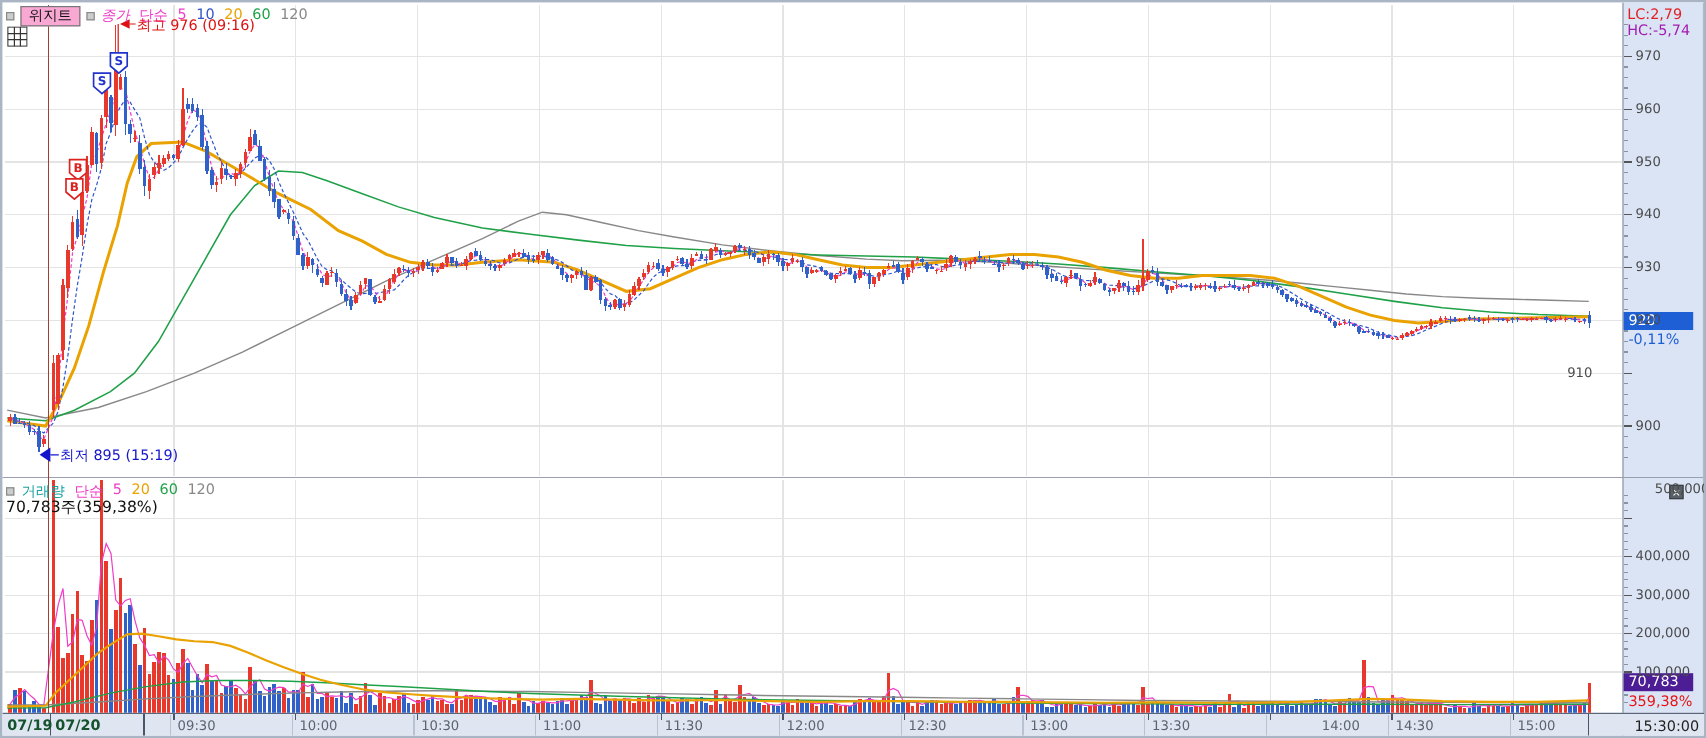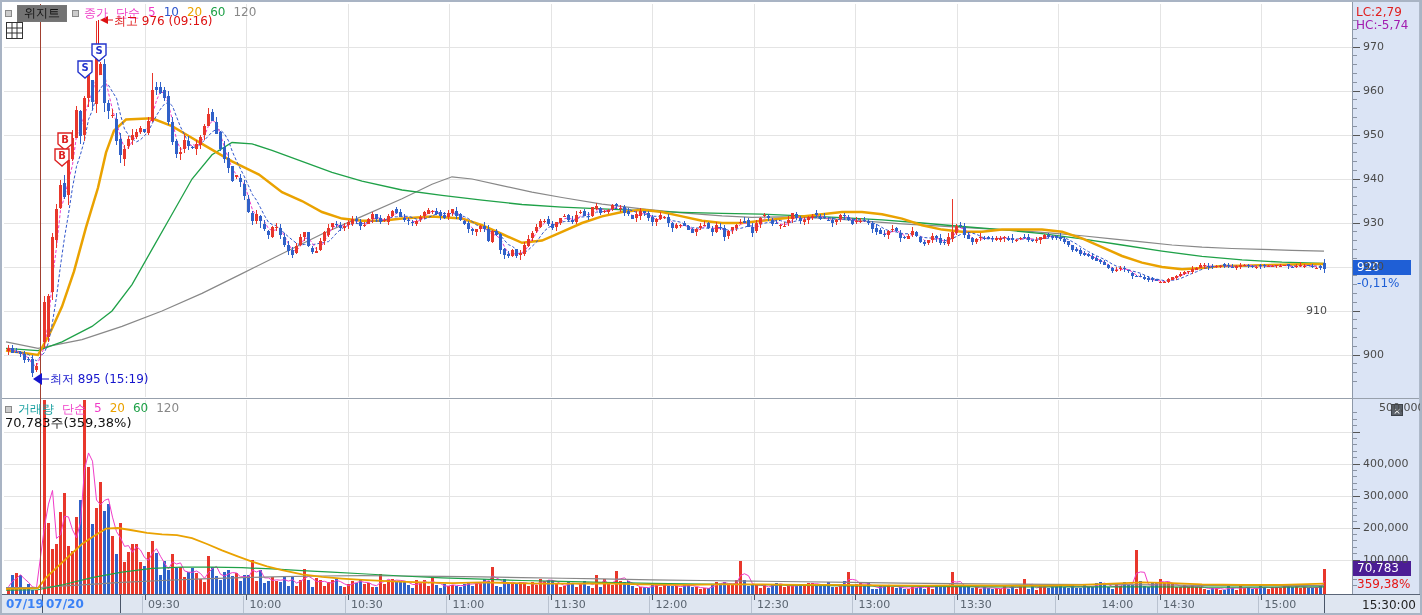--- a/index.html
+++ b/index.html
@@ -10,31 +10,31 @@
     font-family:"DejaVu Sans","Liberation Sans",sans-serif;
   }
   .abs{position:absolute;}
   .axis-right{left:1350px;top:0;width:67px;height:611px;background:#dbe4f5;border-left:1px solid #8d98a8;}
   .right-strip{left:1417px;top:0;width:3px;height:611px;background:#aeb9c9;}
   .time-axis{left:0;top:592px;width:1418px;height:19px;background:#dfe6f1;border-top:1px solid #5a6577;}
   #chart-svg{position:absolute;left:0;top:0;z-index:3;pointer-events:none;}
   .ovl{position:absolute;z-index:4;white-space:nowrap;}
   .legend-row{left:3px;top:3px;display:flex;align-items:center;gap:5px;font-size:12px;}
   .grip{width:7px;height:7px;background:#cccccc;border:1px solid #8a8a8a;}
-  .title-btn{background:#737373;border:1px solid #777;padding:0 6px;height:17px;line-height:15px;font-size:12px;color:#111;}
+  .title-btn{background:#f9a8d4;border:1px solid #777;padding:0 6px;height:17px;line-height:15px;font-size:12px;color:#111;}
   .legend-items{display:flex;gap:8px;font-size:12px;}
   .grid-icon{left:4px;top:20px;width:17px;height:17px;}
   .lc{left:1354px;top:3px;font-size:12px;color:#e02020;}
   .hc{left:1354px;top:16px;font-size:12px;color:#a21caf;}
   .hi-ann{left:112px;top:11px;font-size:12px;color:#dd1111;}
   .lo-ann{left:48px;top:369px;font-size:12px;color:#1515cc;}
   .tick{position:absolute;font-size:11px;color:#4a4a4a;z-index:4;}
   .vtick{position:absolute;font-size:11px;color:#4a4a4a;z-index:4;}
   .ttick{position:absolute;font-size:11px;color:#5a6470;top:596px;z-index:4;}
-  .date-lab{position:absolute;top:595px;font-size:12px;font-weight:bold;color:#3b82f6;z-index:4;}
+  .date-lab{position:absolute;top:595px;font-size:12px;font-weight:bold;color:#14532d;z-index:4;}
   .cur-price{left:1351px;top:258px;width:58px;height:15px;background:#1f5fd6;color:#fff;font-size:12px;line-height:15px;padding-left:4px;z-index:4;}
   .cur-chg{left:1355px;top:274px;font-size:12px;color:#1f5fd6;z-index:4;}
   .vol-box{left:1351px;top:559px;width:58px;height:15px;background:#4c1d95;color:#fff;font-size:12px;line-height:15px;padding-left:4px;z-index:4;}
   .vol-ratio{left:1355px;top:575px;font-size:12px;color:#e51515;z-index:4;}
   .vol-legend{left:3px;top:399px;display:flex;align-items:center;gap:6px;font-size:12px;z-index:4;}
   .vol-sum{left:3px;top:412px;font-size:13px;color:#111;z-index:4;}
   .close-time{left:1360px;top:596px;font-size:12px;color:#222;z-index:4;}
   .pane-btn{left:1389px;top:402px;width:12px;height:12px;background:#5a6068;color:#fff;font-size:9px;line-height:12px;text-align:center;z-index:4;border:1px solid #3c4148;}
 </style>
 </head>
@@ -1208,21 +1208,21 @@
         <line x1="118" y1="593" x2="118" y2="611" stroke="#4a5568"></line>
         <line x1="1322" y1="593" x2="1322" y2="611" stroke="#4a5568"></line>
       </g>
     </svg>
 
   <div class="ovl legend-row">
     <span class="grip"></span>
     <span class="title-btn">위지트</span>
     <span class="grip"></span>
     <span class="legend-items" id="price-legend-items">
-        <span style="color: rgb(240, 60, 200);">종가</span>
+        <span style="color: rgb(240, 60, 200); font-style: italic;">종가</span>
         <span style="color: rgb(240, 60, 200);">단순</span>
         <span style="color: rgb(240, 60, 200);">5</span>
         <span style="color: rgb(47, 85, 204);">10</span>
         <span style="color: rgb(234, 162, 0);">20</span>
         <span style="color: rgb(31, 161, 72);">60</span>
         <span style="color: rgb(136, 136, 136);">120</span>
       </span>
   </div>
 
   <div class="ovl grid-icon">

